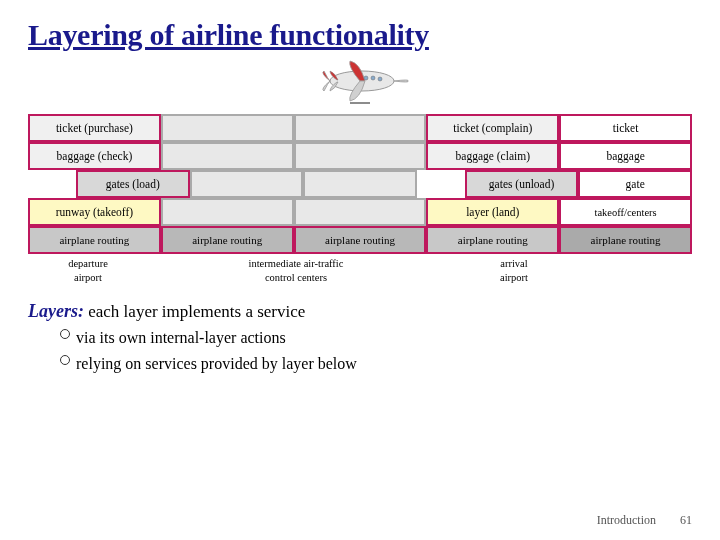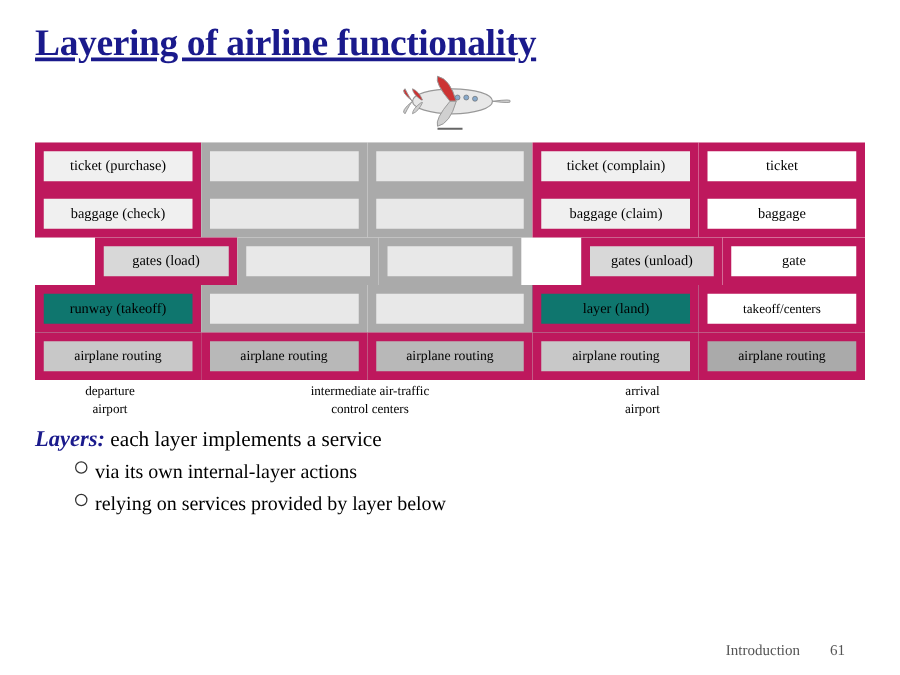--- a/index.html
+++ b/index.html
@@ -27,21 +27,21 @@
       margin-bottom: 1px;
       letter-spacing: -0.3px;
     }
 
     .cell {
       height: 18px;
       display: flex;
       align-items: center;
       justify-content: center;
       font-size: 11.5px;
-      border: 7px solid #be185d;
+      border: 2px solid #be185d;
       text-align: center;
       padding: 12px 4px;
     }
 
     .cell-empty {
       background: #e8e8e8;
       border-color: #aaa;
     }
 
     .cell-light {
@@ -51,21 +51,21 @@
     .cell-white {
       background: #fff;
     }
 
     .cell-medium {
       background: #d8d8d8;
       margin-left: 48px;
     }
 
     .cell-dark {
-      background: #0f766e;
+      background: #fef9c3;
     }
 
     .cell-airplane {
       background: #e0e0e0;
       font-weight: normal;
       font-size: 11px;
     }
 
     
     .diagram-rows {
@@ -106,21 +106,21 @@
       line-height: 1.3;
     }
 
     .label-left { width: 120px; flex: none; }
     .label-mid { flex: 1; }
     .label-right { width: 140px; flex: none; }
     .label-far { width: 108px; flex: none; }
 
     
     .bottom-text {
-      margin-top: 4px;
+      margin-top: 14px;
       font-size: 17px;
       line-height: 1.5;
       color: #000;
     }
 
     .layers-label {
       color: #1a1a8c;
       font-style: italic;
       font-weight: bold;
       font-size: 18px;
@@ -146,21 +146,21 @@
       border-radius: 50%;
       border: 1.5px solid #333;
       margin-top: 4px;
       flex-shrink: 0;
     }
 
     
     .footer {
       position: absolute;
       bottom: 12px;
-      right: 44px;
+      right: 28px;
       display: flex;
       gap: 24px;
       font-size: 12px;
       color: #555;
     }
 
     
     .plane-container {
       display: flex;
       justify-content: center;

